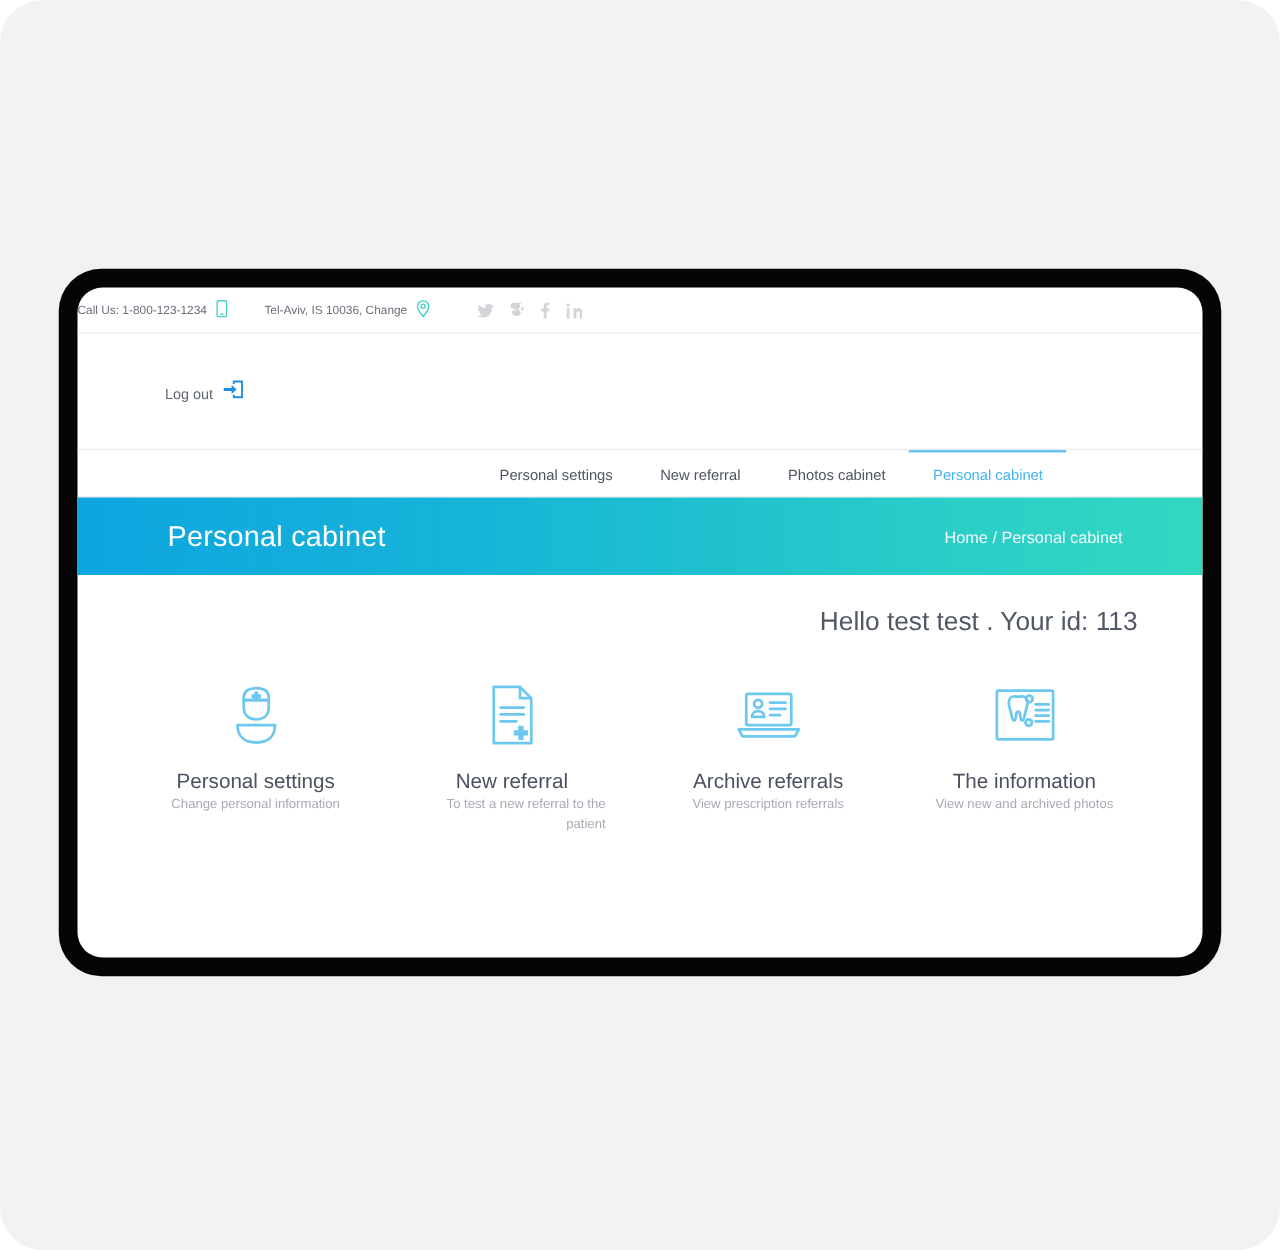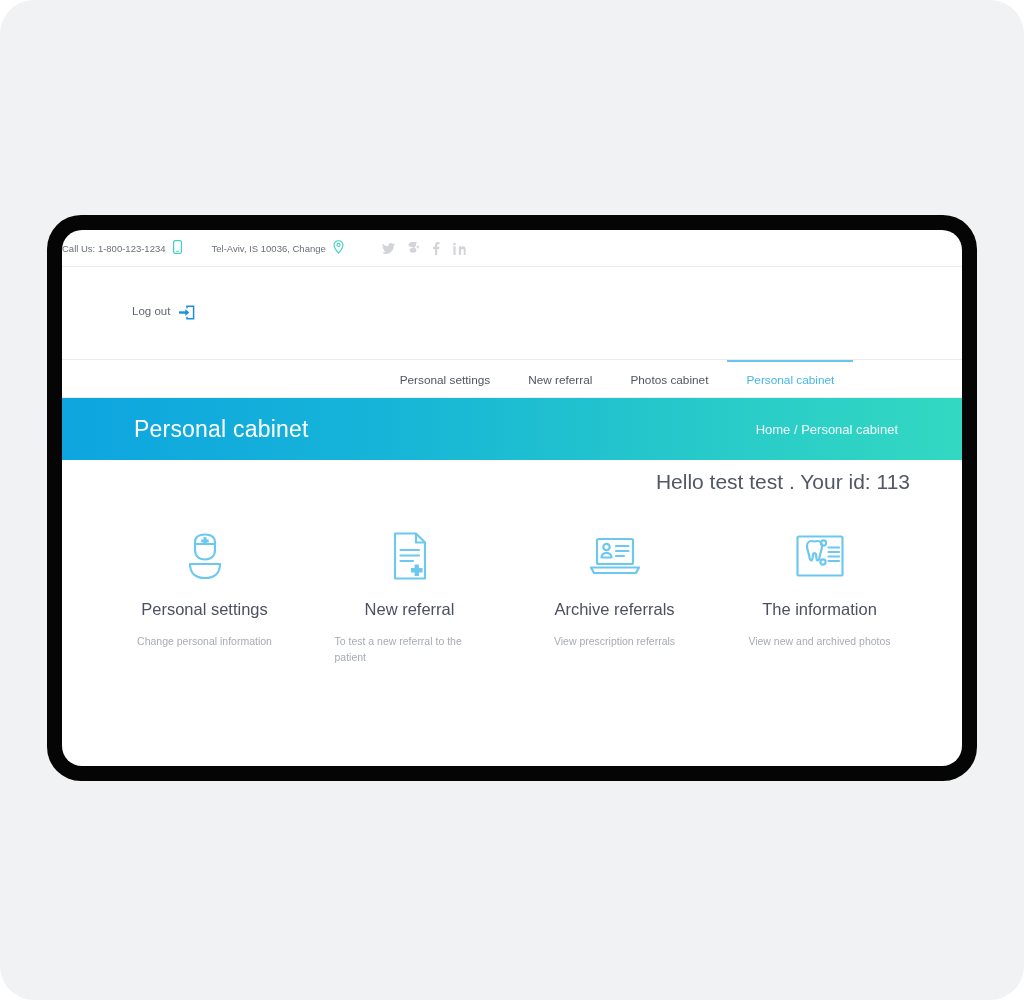--- a/index.html
+++ b/index.html
@@ -81,21 +81,21 @@
   .headerbar {
     height: 93px;
     border-bottom: 1px solid #ececec;
     display: flex;
     align-items: center;
     padding-left: 70px;
   }
 
   .logout {
     display: flex;
-    align-items: flex-start;
+    align-items: flex-end;
     gap: 8px;
     font-size: 11.5px;
     color: #606671;
     cursor: pointer;
   }
 
   
   .nav {
     height: 38px;
     border-bottom: 1px solid #ececec;
@@ -141,21 +141,21 @@
 
   .breadcrumb {
     color: #f2fbfb;
     font-size: 13px;
   }
 
   
   .greeting-row {
     display: flex;
     justify-content: flex-end;
-    padding: 10px 52px 0 0;
+    padding: 26px 52px 0 0;
     align-items: center;
   }
 
   .greeting {
     font-size: 21px;
     color: #515764;
     font-weight: 400;
   }
 
   
@@ -181,24 +181,23 @@
 
   .feature-title {
     margin-top: 18px;
     font-size: 16.5px;
     color: #4b5160;
     font-weight: 400;
     text-align: center;
   }
 
   .feature-desc {
-    margin-top: 14px;
     font-size: 10.5px;
     color: #a7abb3;
-    text-align: left;
+    text-align: right;
     line-height: 1.55;
     max-width: 150px;
   }
 </style>
 </head>
 <body>
 
 <div id="page-canvas">
 
   <div id="device-bezel">

